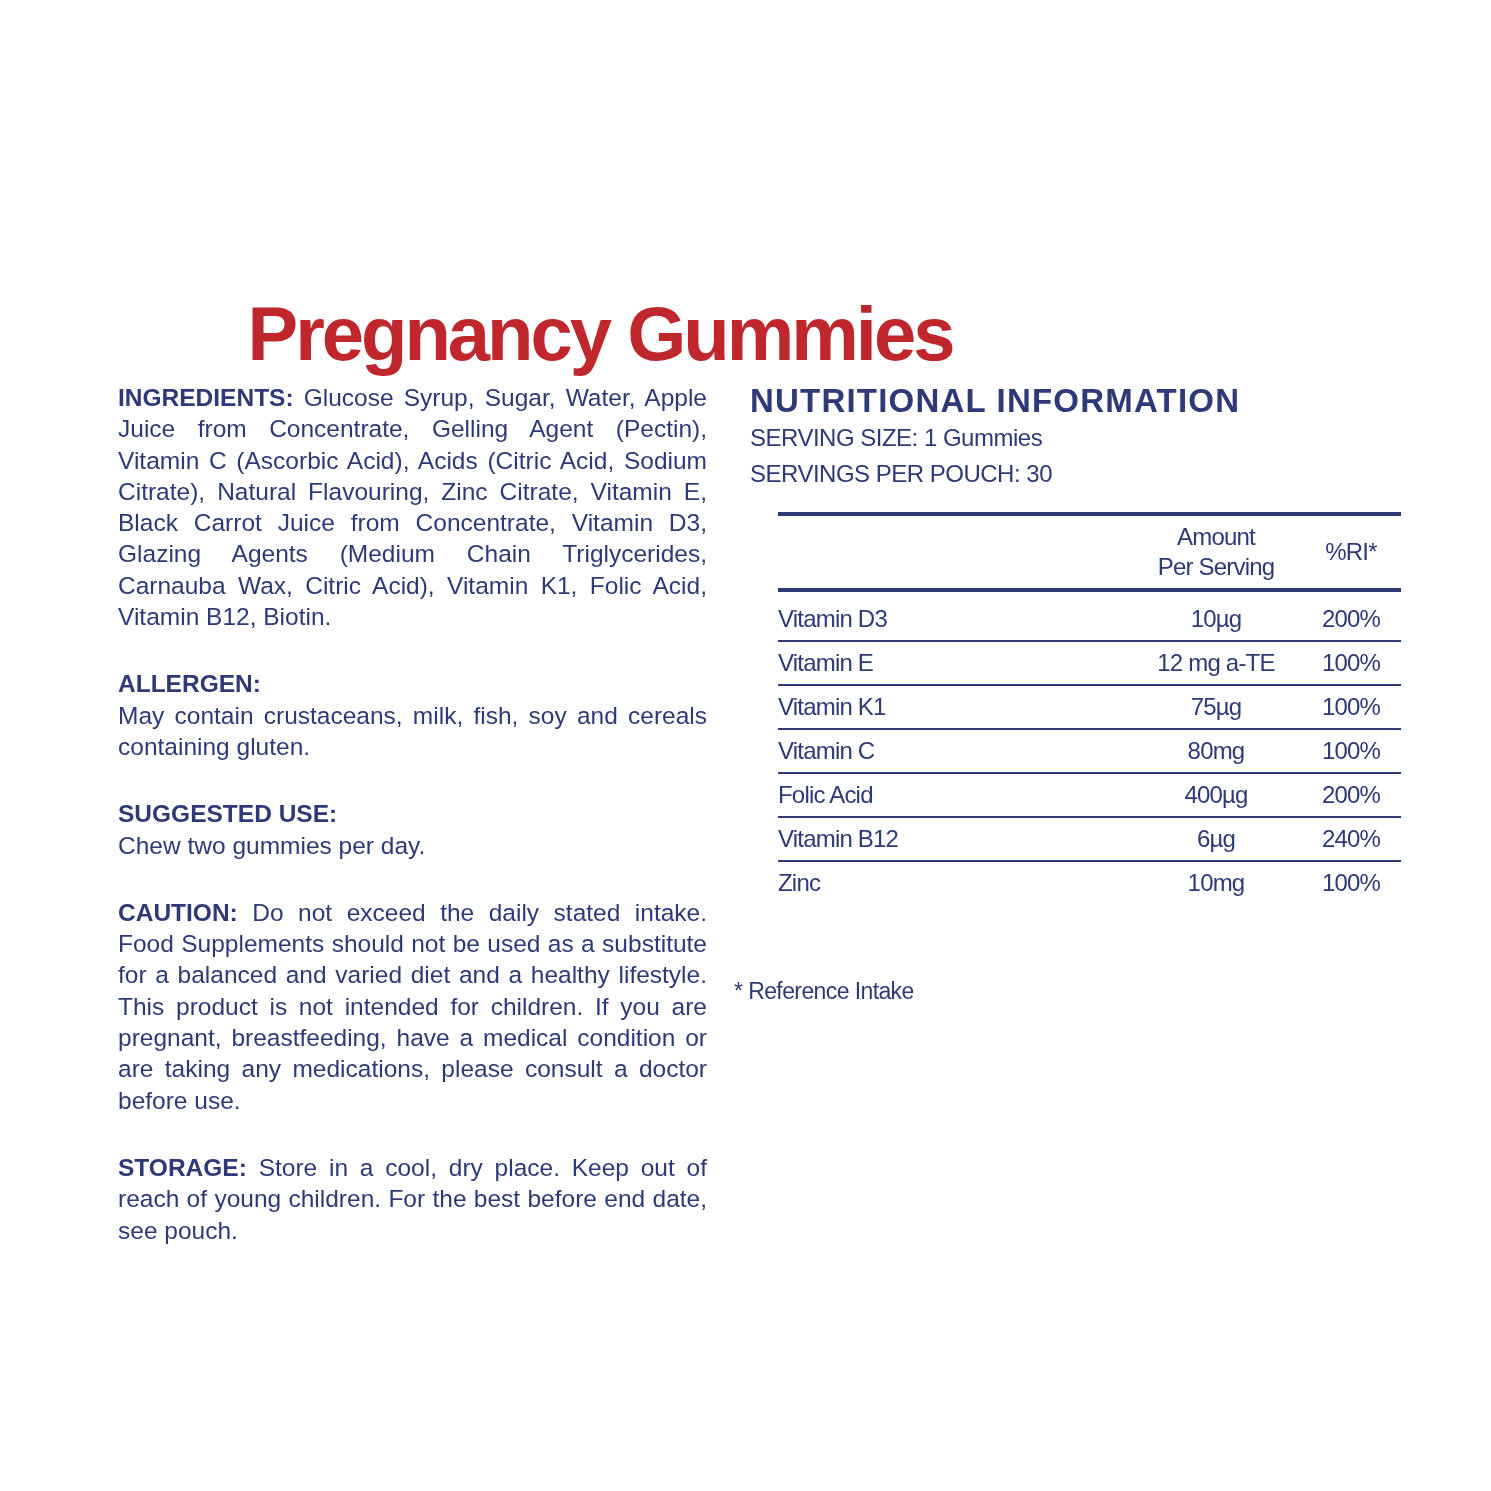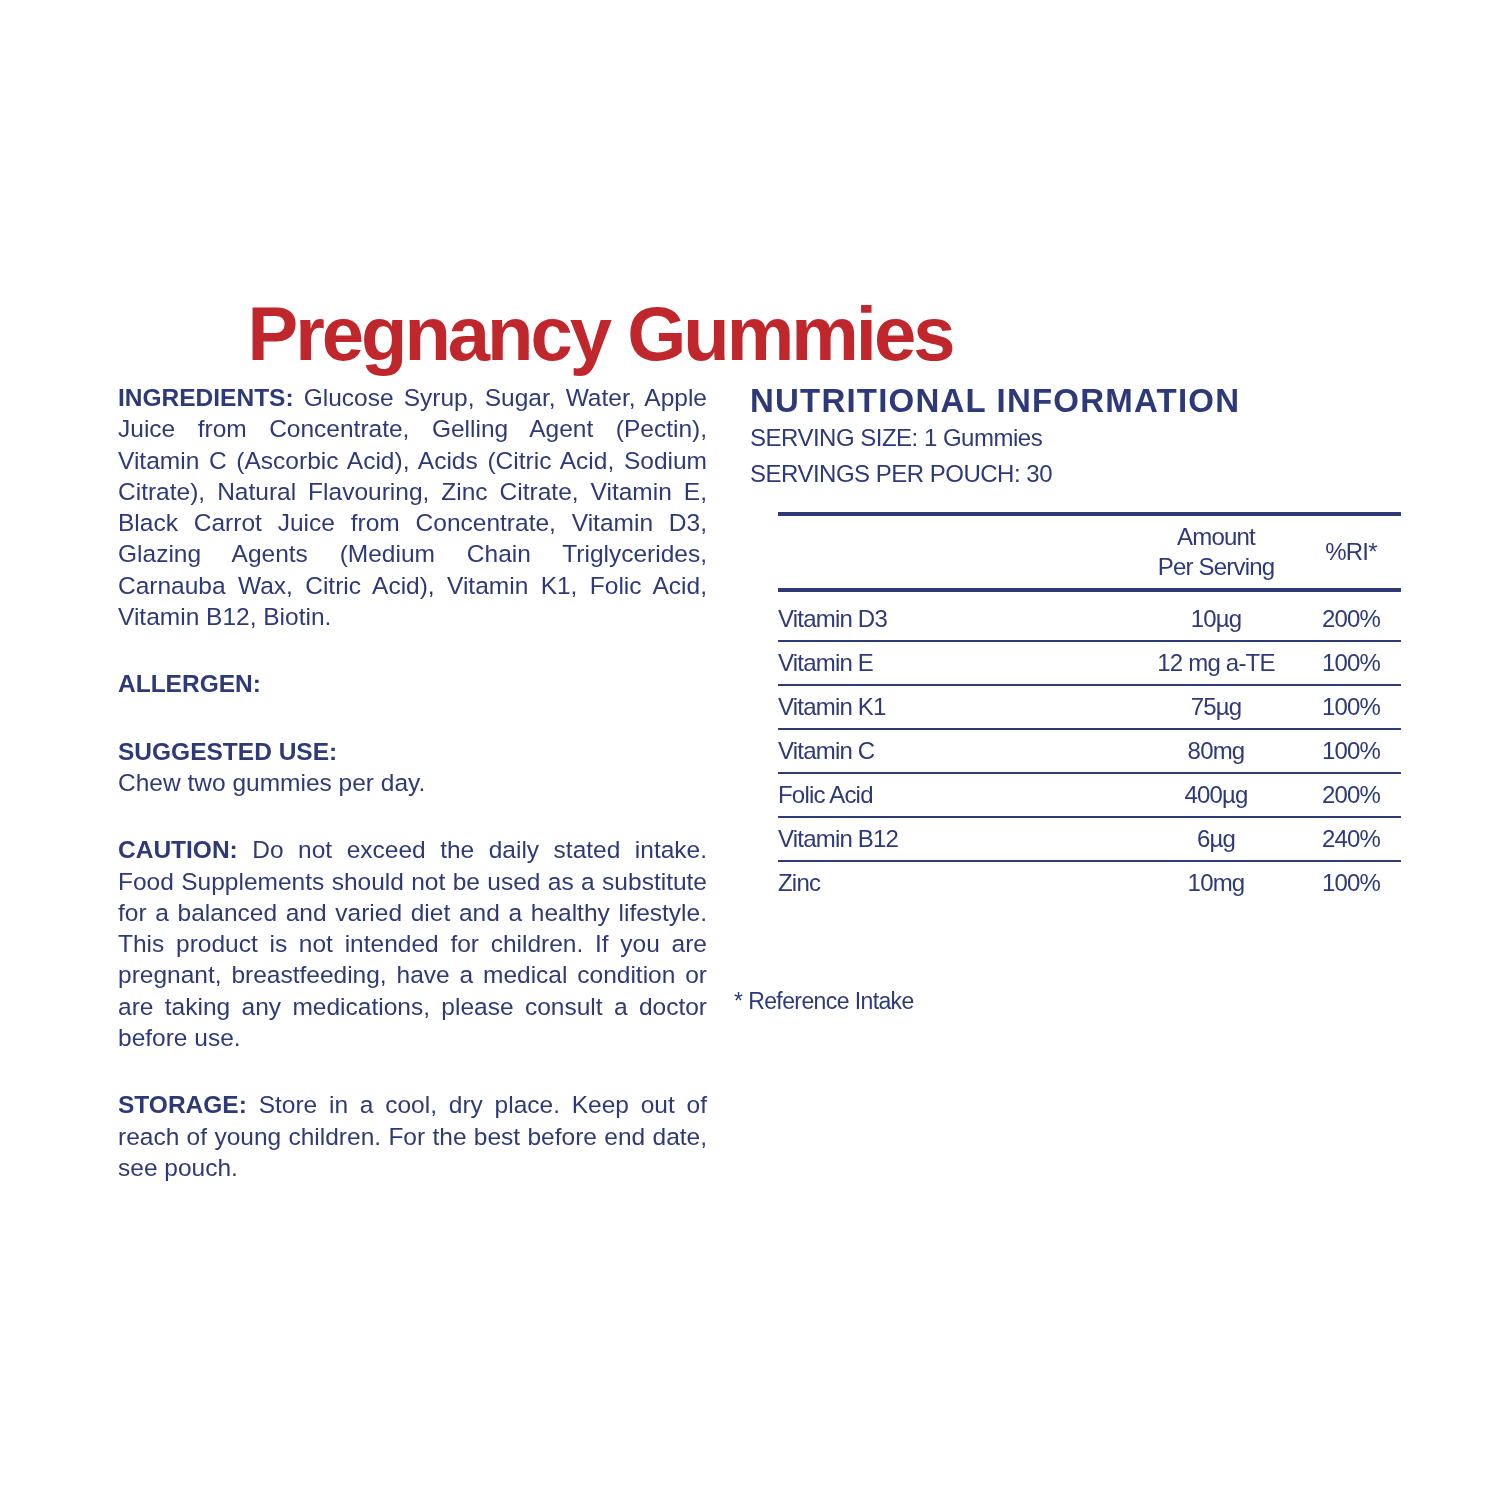--- a/index.html
+++ b/index.html
@@ -31,35 +31,36 @@
   th { font-weight: normal; line-height: 30px; padding: 6px 0 6px 0; }
   th.h-amount { width: 170px; text-align: center; }
   th.h-ri { width: 100px; }
   td { height: 42px; padding: 0; line-height: 42px; }
   tbody tr { border-bottom: 2px solid #2e3a78; }
   tbody tr:last-child { border-bottom: none; }
   td.c-amt { text-align: center; }
   td.c-ri { text-align: center; }
   tbody tr:first-child td { padding-top: 6px; }
   .footnote {
-    position: absolute; left: 734px; top: 978px; font-size: 23px; letter-spacing: -0.6px; margin-top: 10px;
+    position: absolute; left: 734px; top: 978px; font-size: 23px; letter-spacing: -0.6px;
   }
 </style>
 </head>
 <body>
 
 <h1 class="title">Pregnancy Gummies</h1>
 
 <div class="left-col">
   <p class="section">
     <span class="label">INGREDIENTS:</span>
     <span>Glucose Syrup, Sugar, Water, Apple Juice from Concentrate, Gelling Agent (Pectin), Vitamin C (Ascorbic Acid), Acids (Citric Acid, Sodium Citrate), Natural Flavouring, Zinc Citrate, Vitamin E, Black Carrot Juice from Concentrate, Vitamin D3, Glazing Agents (Medium Chain Triglycerides, Carnauba Wax, Citric Acid), Vitamin K1, Folic Acid, Vitamin B12, Biotin.</span>
   </p>
   <p class="section">
     <span class="label">ALLERGEN:</span><br>
+    <span>May contain crustaceans, milk, fish, soy and cereals containing gluten.</span>
   </p>
   <p class="section">
     <span class="label">SUGGESTED USE:</span><br>
     <span>Chew two gummies per day.</span>
   </p>
   <p class="section">
     <span class="label">CAUTION:</span>
     <span>Do not exceed the daily stated intake. Food Supplements should not be used as a substitute for a balanced and varied diet and a healthy lifestyle. This product is not intended for children. If you are pregnant, breastfeeding, have a medical condition or are taking any medications, please consult a doctor before use.</span>
   </p>
   <p class="section">

